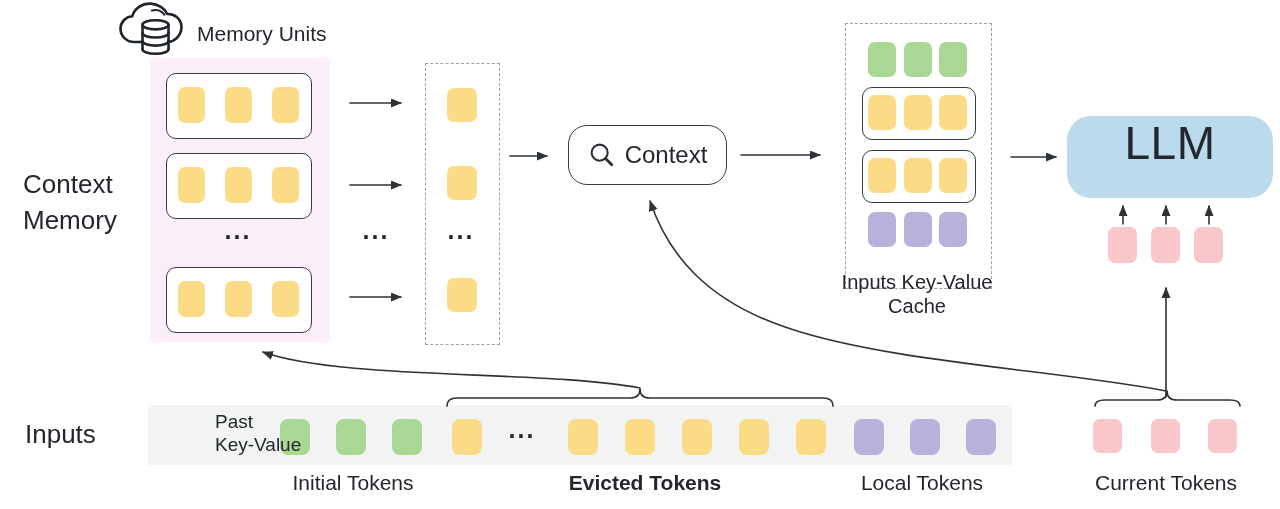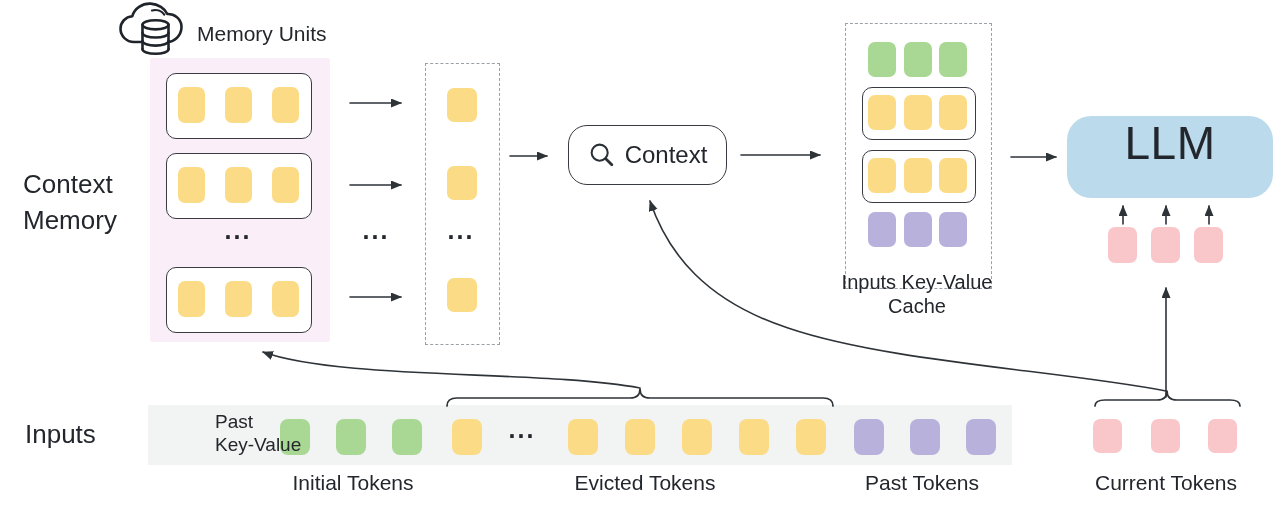--- a/index.html
+++ b/index.html
@@ -22,21 +22,21 @@
   
   .lbl{position:absolute;white-space:pre-line;color:var(--text);}
   .ctr{text-align:center;}
   #lbl-context{left:23px;top:166px;font-size:26px;line-height:36px;}
   #lbl-inputs{left:25px;top:419px;font-size:26px;}
   #lbl-memory-units{left:197px;top:22px;font-size:21px;}
   #lbl-rep{left:362px;top:4px;width:200px;font-size:20px;line-height:24px;}
   #lbl-cache{left:817px;top:270px;width:200px;font-size:20px;line-height:24px;}
   #lbl-pastkv{left:167px;top:410px;font-size:19px;line-height:23px;margin-left:48px;}
   .blbl{position:absolute;top:471px;width:200px;text-align:center;font-size:21px;white-space:nowrap;color:var(--text);}
-  #lbl-initial{left:253px;} #lbl-evicted{left:545px;} #lbl-local{left:822px;} #lbl-current{left:1066px;text-align:center;}
+  #lbl-initial{left:253px;} #lbl-evicted{left:545px;font-weight:bold;} #lbl-local{left:822px;} #lbl-current{left:1066px;text-align:center;}
   .dots{position:absolute;width:80px;text-align:center;font-weight:700;font-size:25px;
         line-height:25px;letter-spacing:2px;color:var(--text);}
   #dots-mem{left:198px;top:218px;} #dots-mid{left:336px;top:218px;}
   #dots-rep{left:421px;top:218px;} #dots-bar{left:482px;top:417px;}
   
   .lookup-box{position:absolute;left:568px;top:125px;width:157px;height:58px;background:#fff;
               border:1.8px solid var(--row-box-border);border-radius:19px;display:flex;
               align-items:center;justify-content:center;gap:9px;font-size:24px;color:var(--text);}
   
   .llm-box{position:absolute;left:1067px;top:116px;width:206px;height:82px;background:var(--llm-fill);
@@ -176,21 +176,21 @@
   <div class="lbl" id="lbl-context">Context
 Memory</div>
   <div class="lbl" id="lbl-memory-units">Memory Units</div>
   <div class="lbl ctr" id="lbl-cache">Inputs Key-Value
 Cache</div>
   <div class="lbl" id="lbl-inputs">Inputs</div>
   <div class="lbl" id="lbl-pastkv">Past
 Key-Value</div>
   <div class="blbl" id="lbl-initial">Initial Tokens</div>
   <div class="blbl" id="lbl-evicted">Evicted Tokens</div>
-  <div class="blbl" id="lbl-local">Past Tokens</div>
+  <div class="blbl" id="lbl-local">Local Tokens</div>
   <div class="blbl" id="lbl-current">Current Tokens</div>
 
   <div class="dots" id="dots-mem">...</div>
   <div class="dots" id="dots-mid">...</div>
   <div class="dots" id="dots-rep">...</div>
   <div class="dots" id="dots-bar">...</div>
 
 </div>
 
 </body></html>

